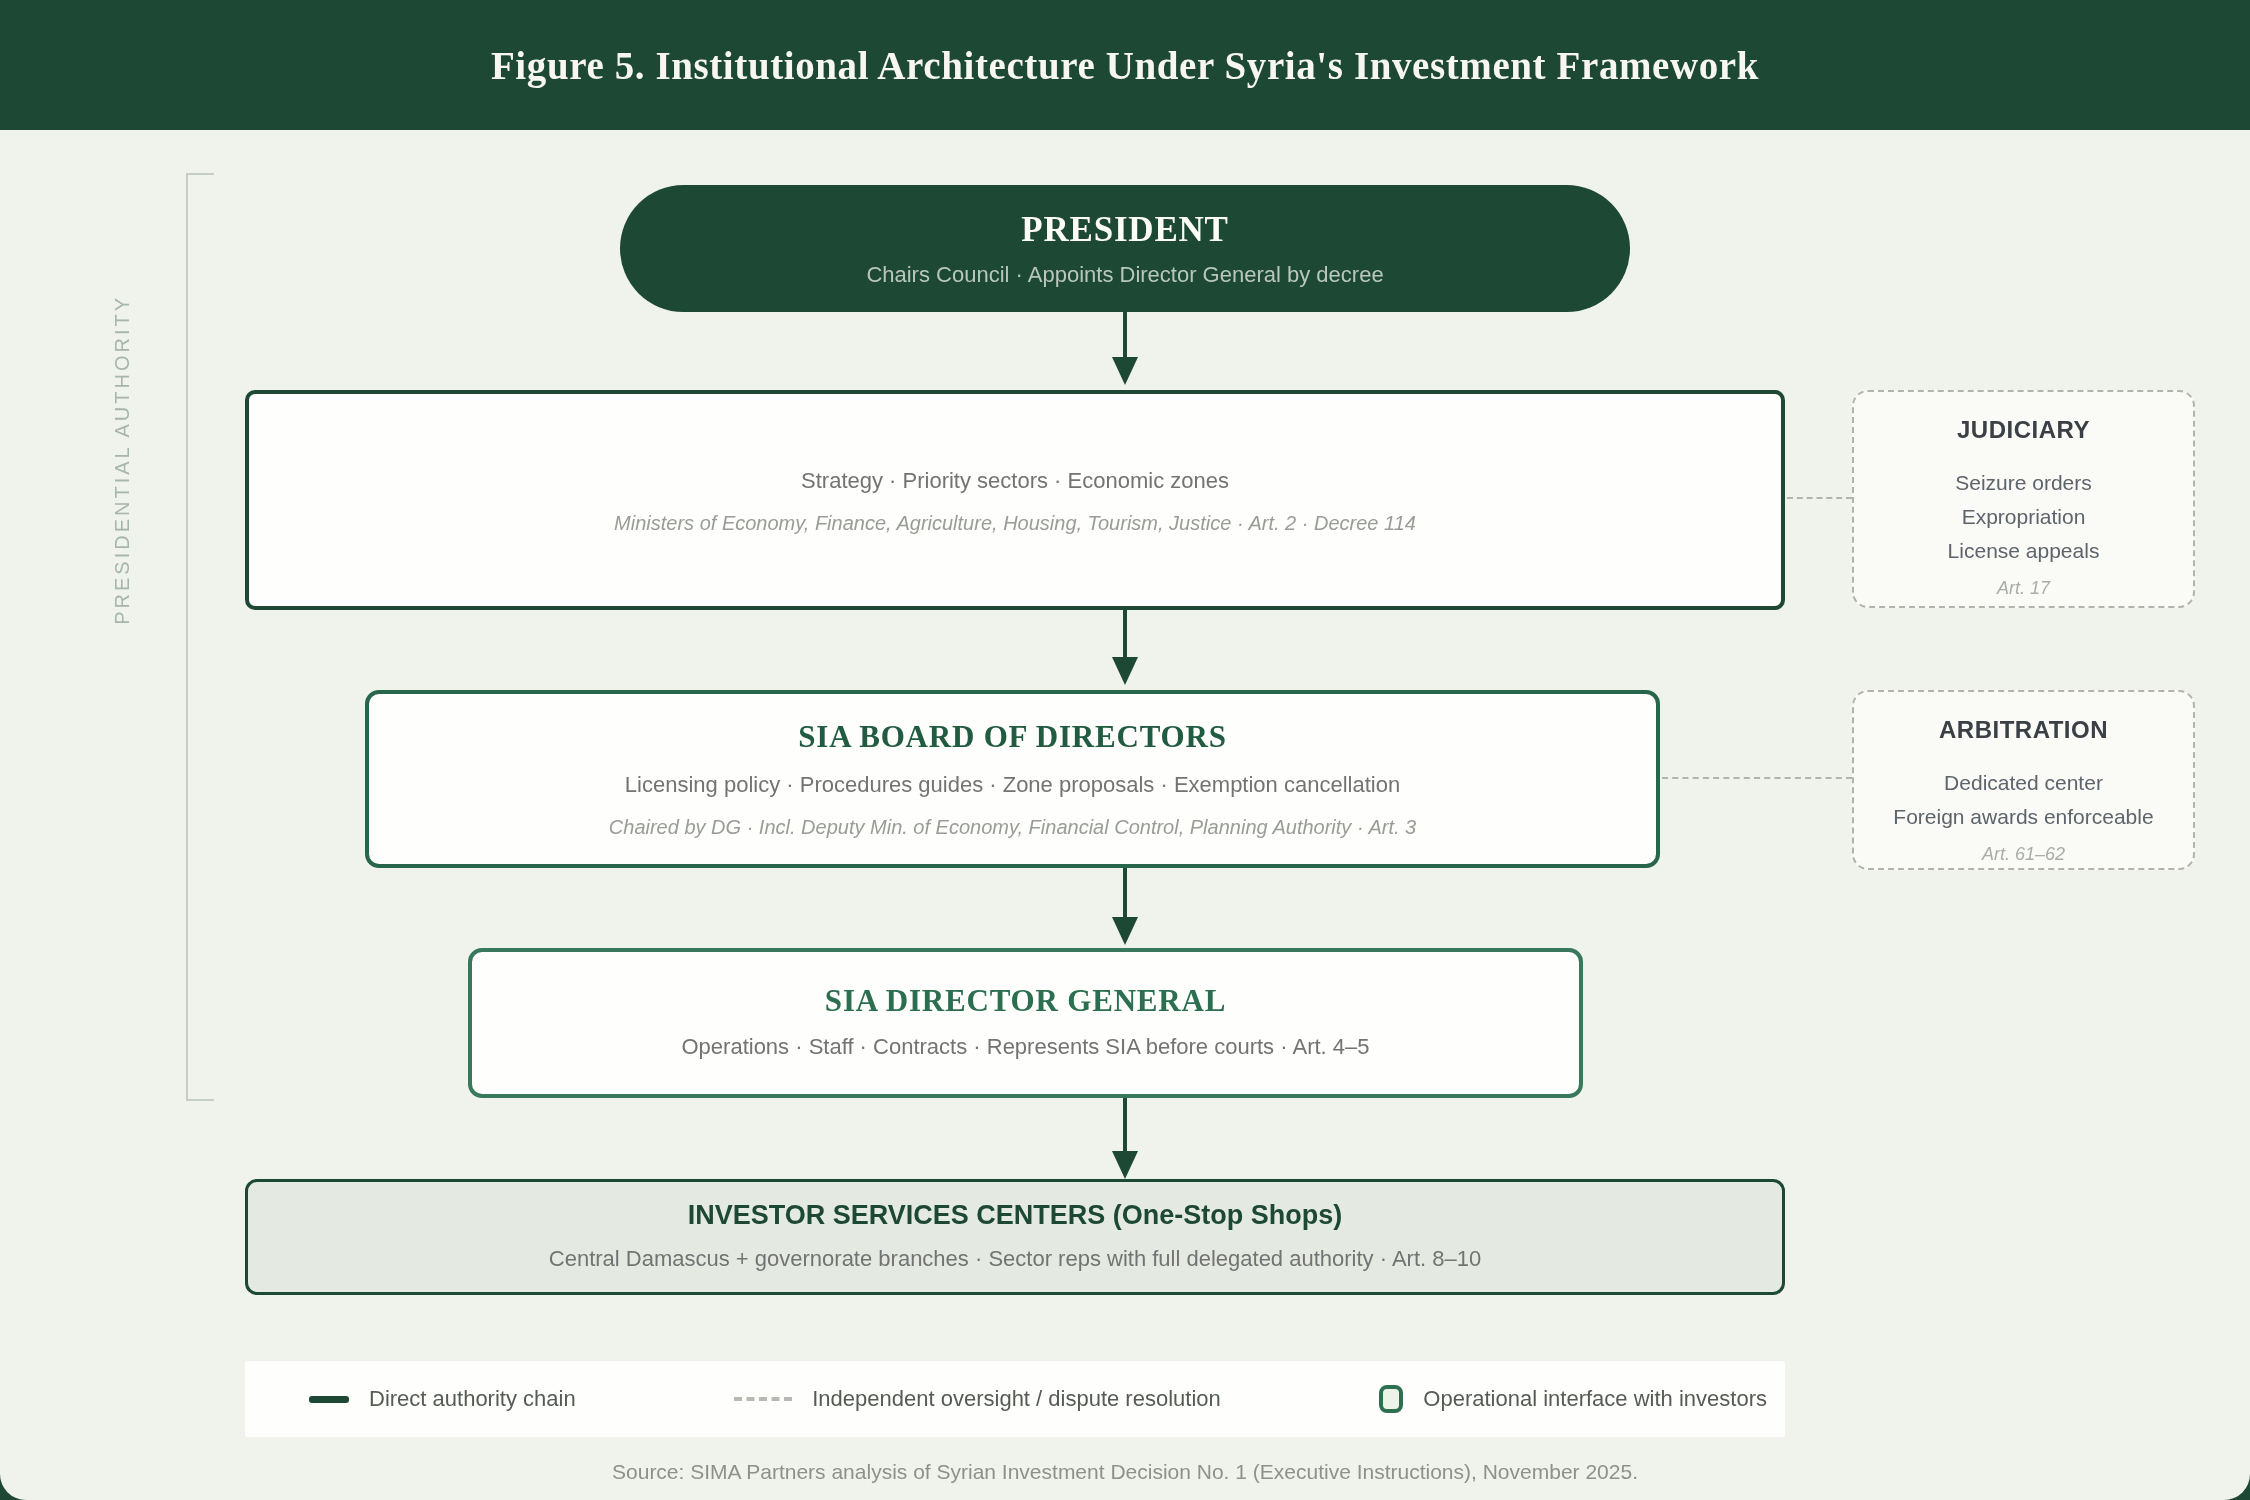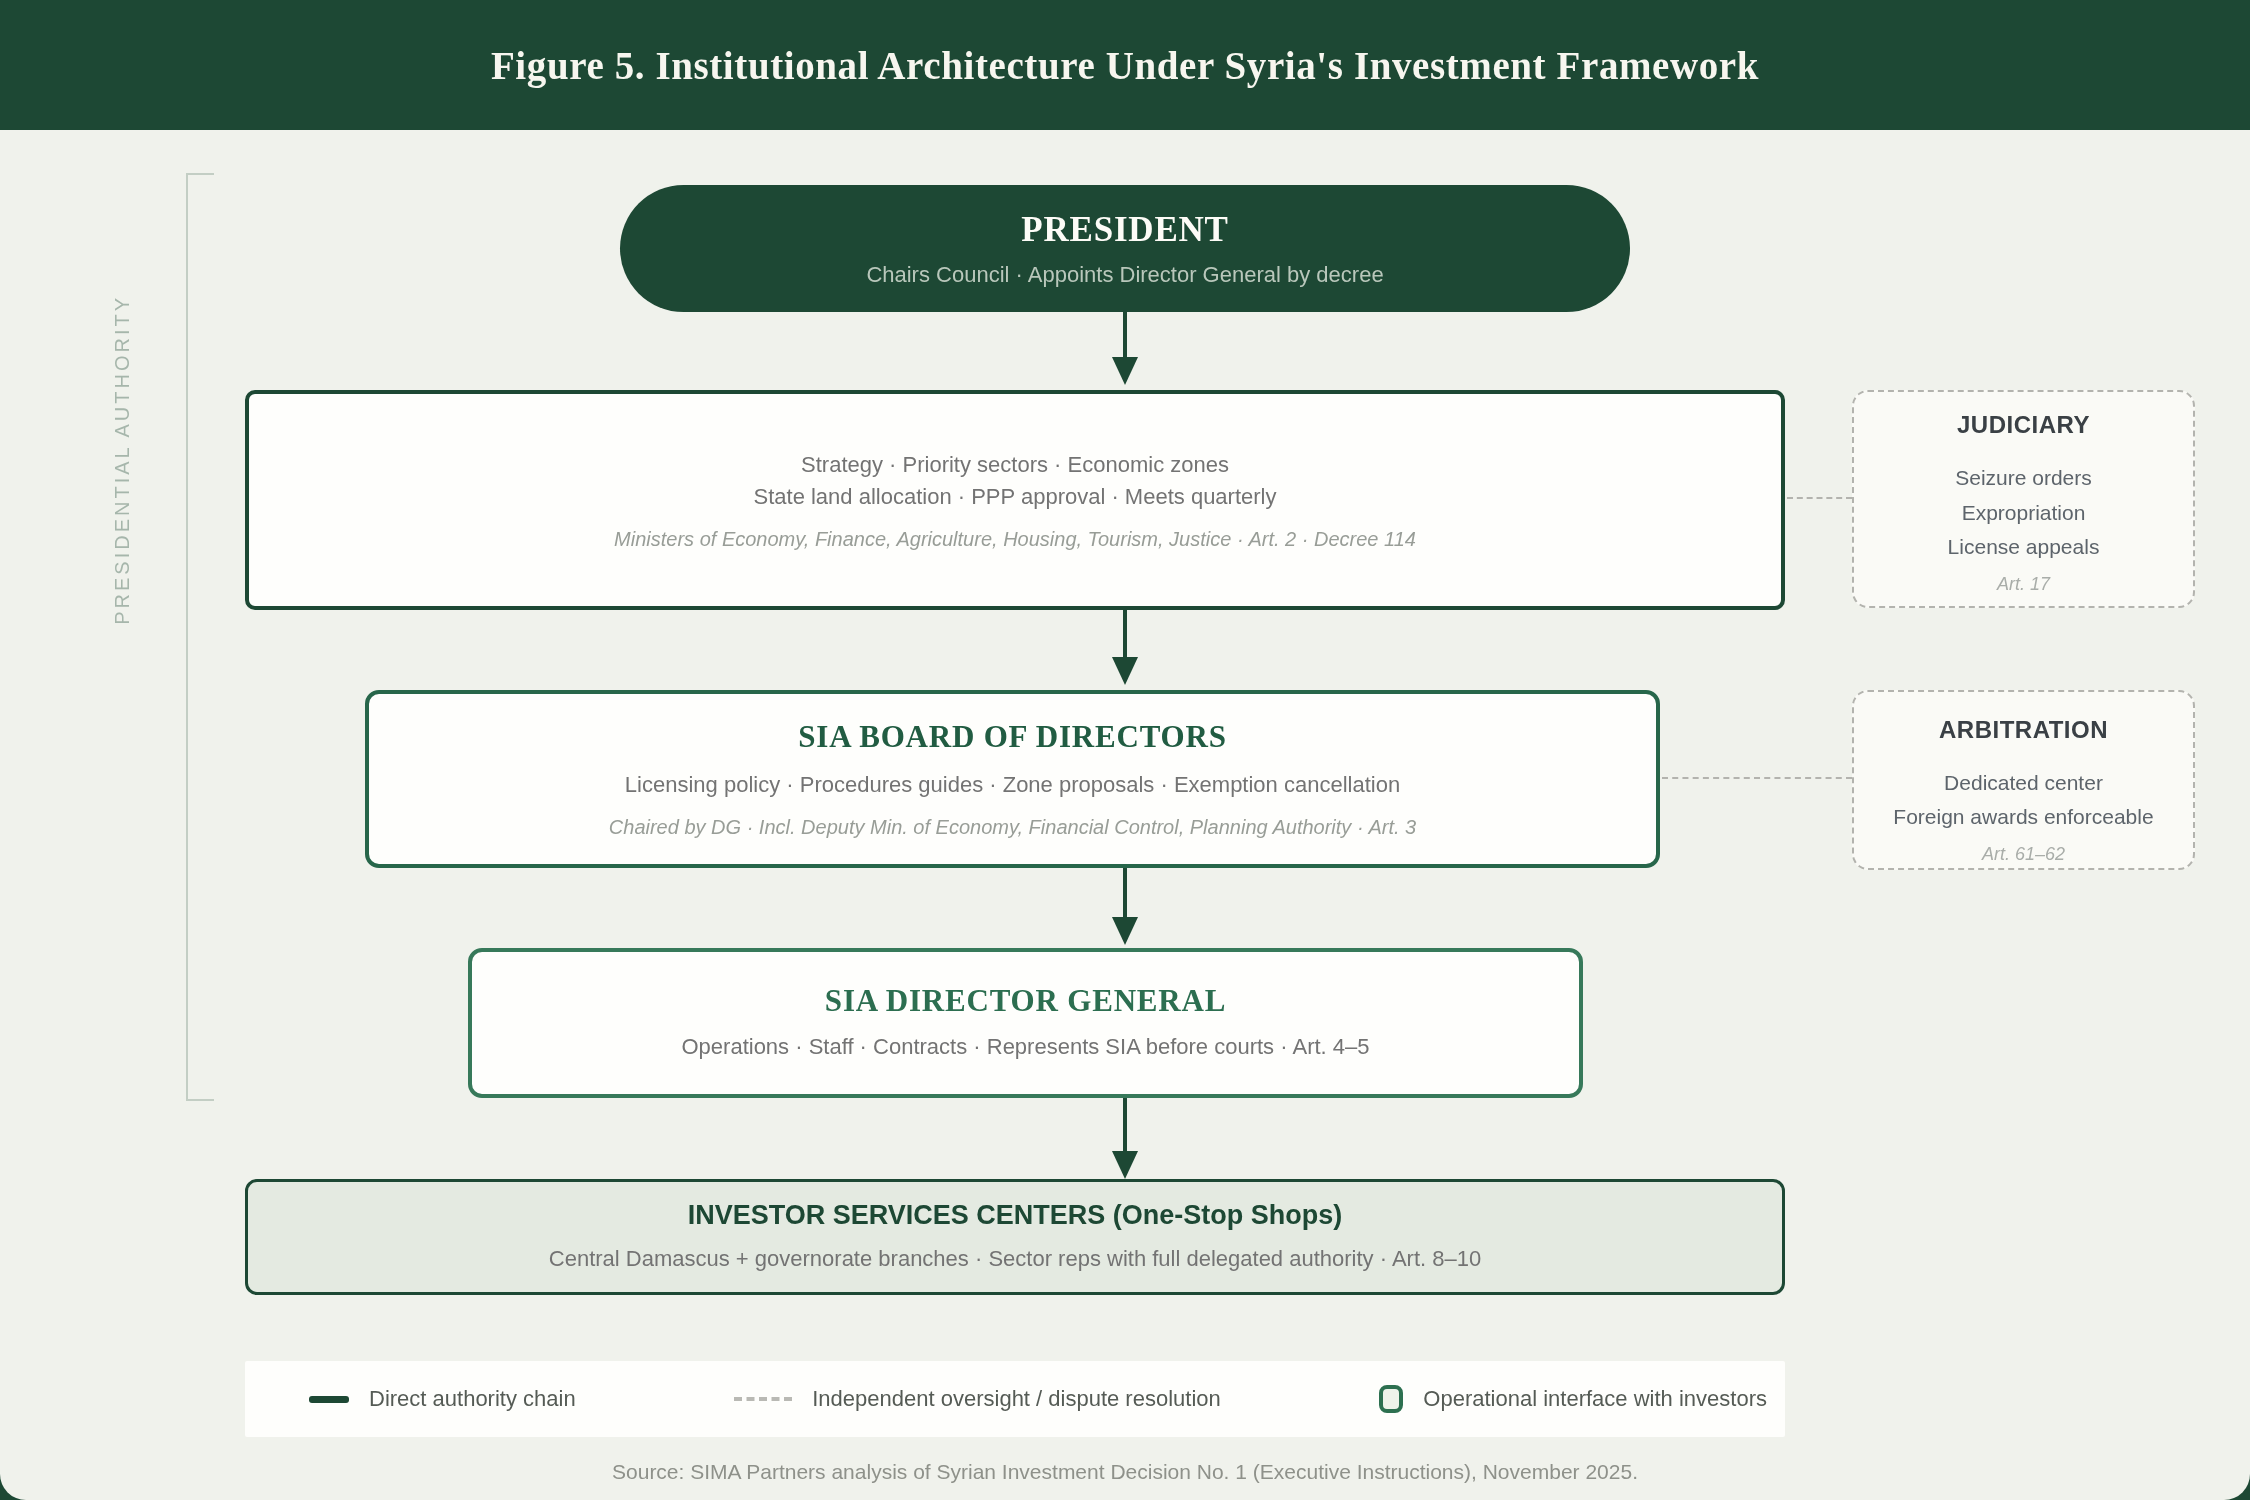--- a/index.html
+++ b/index.html
@@ -43,21 +43,21 @@
   .note-line{color:#989d97;font-size:20px;font-style:italic;margin-top:16px;}
   
   .arrow-line{position:absolute;left:1123px;width:4px;background:#1d4834;}
   .arrow-head{position:absolute;left:1112px;width:0;height:0;
               border-left:13px solid transparent;border-right:13px solid transparent;
               border-top:28px solid #1d4834;}
   
   .side-box{position:absolute;box-sizing:border-box;width:343px;background:#fafaf6;
             border:2px dashed #b3b3ae;border-radius:16px;display:flex;flex-direction:column;
             align-items:center;text-align:center;padding:24px 18px 16px 18px;}
-  .judiciary{left:1852px;top:260px;height:218px;justify-content:center;}
+  .judiciary{left:1852px;top:260px;height:218px;}
   .arbitration{left:1852px;top:560px;height:180px;}
   .side-title{color:#3a4045;font-size:24px;font-weight:bold;letter-spacing:0.5px;}
   .side-divider{width:252px;height:1px;background:#d9d9d4;margin:12px 0 10px 0;}
   .side-item{color:#5d646b;font-size:21px;line-height:1.62;}
   .side-article{color:#a9ada9;font-size:18px;font-style:italic;margin-top:10px;}
   .dash-connector{position:absolute;height:0;border-top:2px dashed #b3b3ae;}
   .conn-judiciary{left:1787px;top:367px;width:65px;}
   .conn-arbitration{left:1662px;top:647px;width:190px;}
   
   .legend{position:absolute;left:245px;top:1231px;width:1540px;height:76px;background:#fefefc;
@@ -91,21 +91,20 @@
     <div class="node president">
       <div class="node-title-serif">PRESIDENT</div>
       <div class="sub">Chairs Council · Appoints Director General by decree</div>
     </div>
 
     <div class="arrow-line" style="top:182px;height:46px;"></div>
     <div class="arrow-head" style="top:227px;"></div>
 
     <div class="node council">
       <div class="body-line">Strategy · Priority sectors · Economic zones</div>
-      <div class="body-line">State land allocation · PPP approval · Meets quarterly</div>
       <div class="note-line">Ministers of Economy, Finance, Agriculture, Housing, Tourism, Justice · Art. 2 · Decree 114</div>
     </div>
 
     <div class="arrow-line" style="top:480px;height:48px;"></div>
     <div class="arrow-head" style="top:527px;"></div>
 
     <div class="node board">
       <div class="node-title-serif">SIA BOARD OF DIRECTORS</div>
       <div class="body-line">Licensing policy · Procedures guides · Zone proposals · Exemption cancellation</div>
       <div class="note-line">Chaired by DG · Incl. Deputy Min. of Economy, Financial Control, Planning Authority · Art. 3</div>

